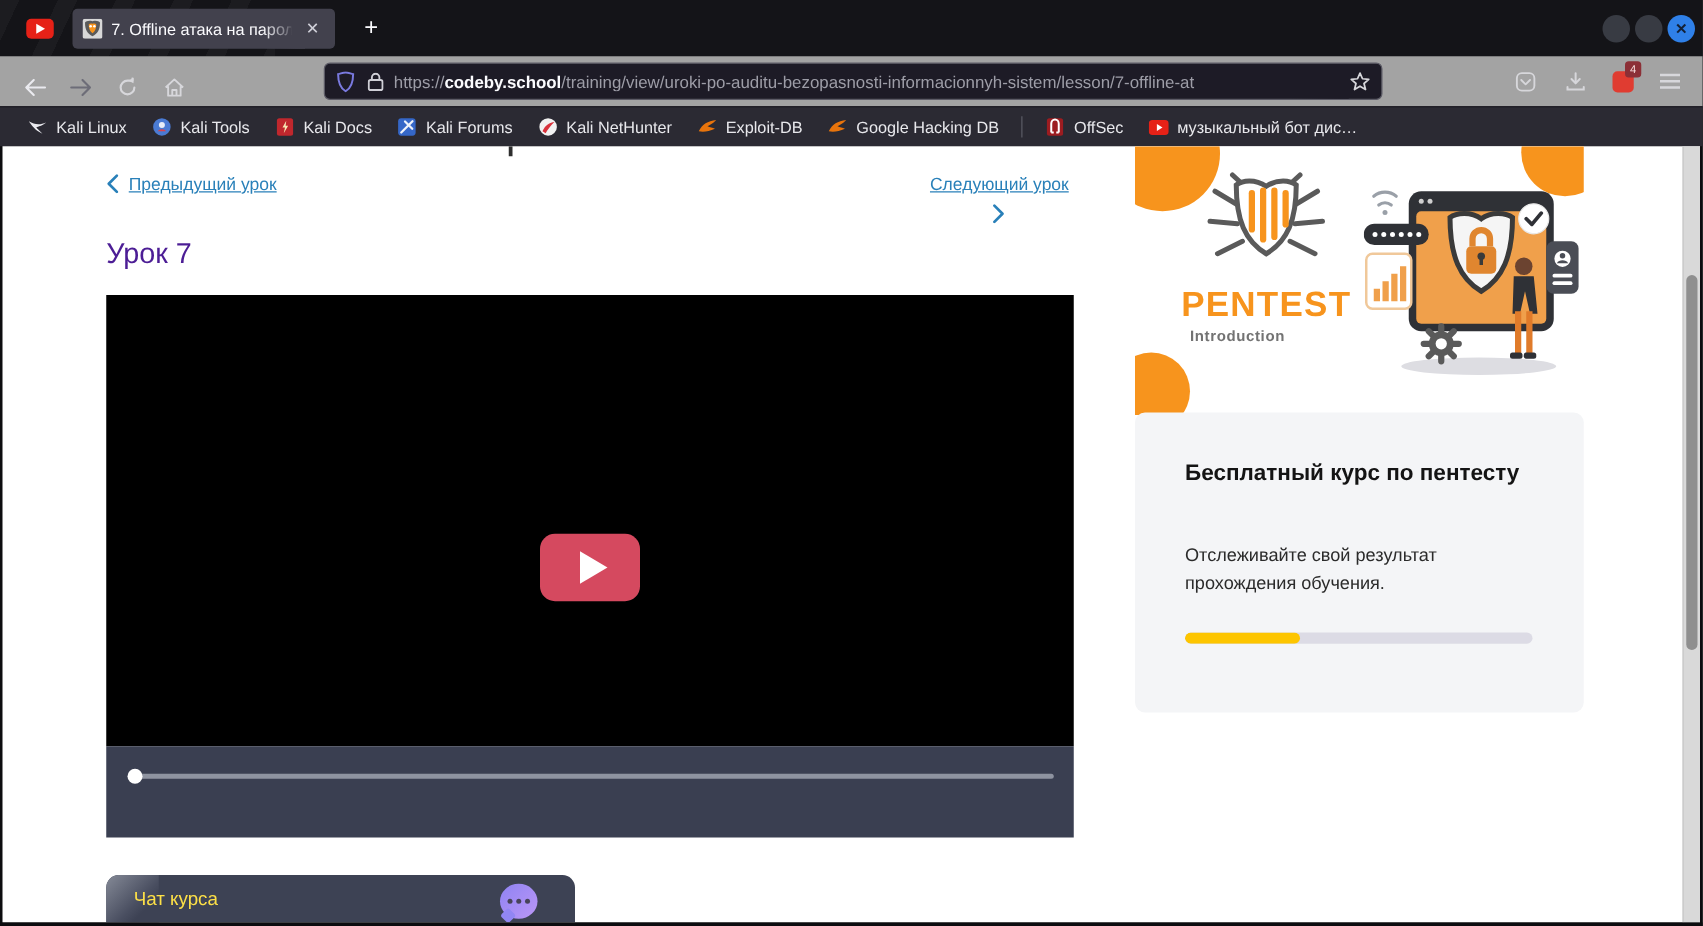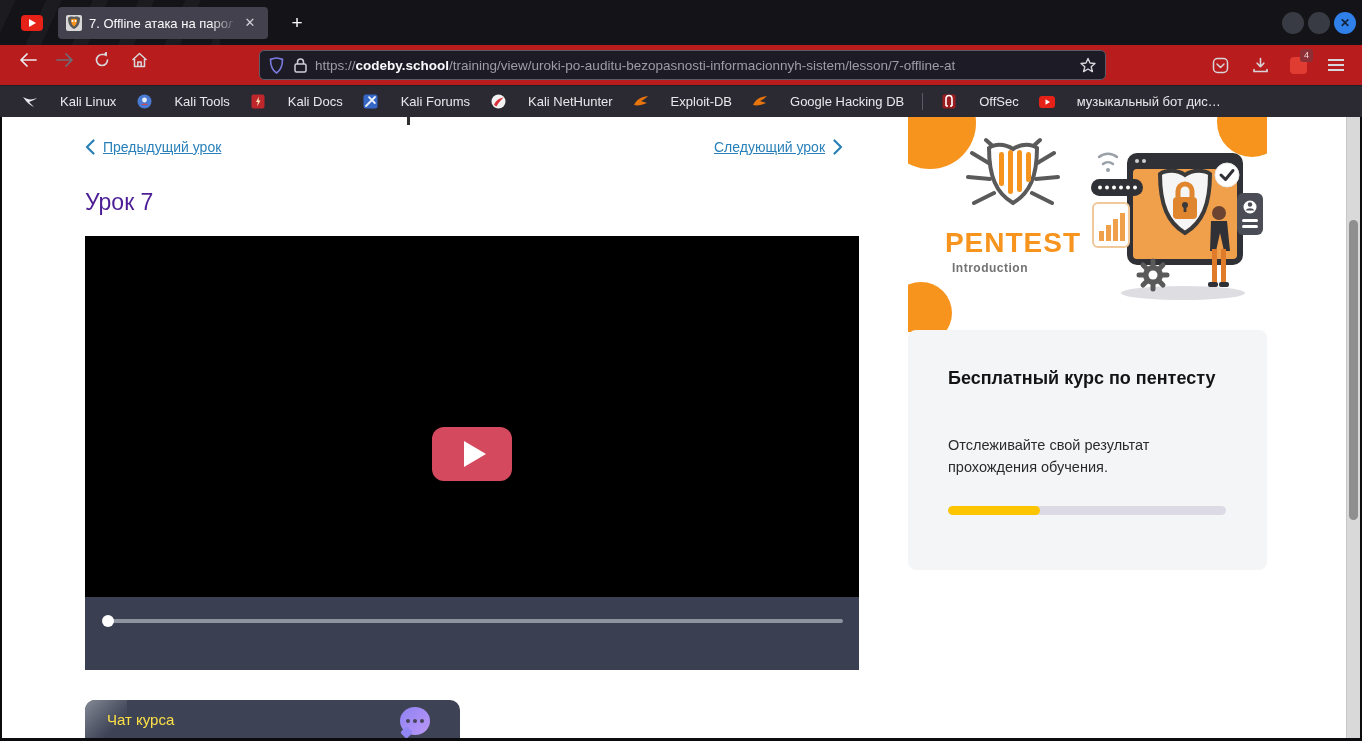--- a/index.html
+++ b/index.html
@@ -25,59 +25,59 @@
      border-radius:3px; z-index:2; }
   .favicon { width:16px; height:16px; flex:none; }
   .newtab-btn { position:absolute; left:284px; top:10px; width:26px; height:26px; color:#fbfbfe;
      font-size:19px; text-align:center; line-height:25px; border-radius:4px; }
   .winctl { position:absolute; top:12px; width:22px; height:22px; border-radius:50%; background:#383b43; }
   .winctl.min { left:1282px; } .winctl.max { left:1308px; }
   .winctl.close { left:1334px; background:#2f80e8; color:#132035; font-weight:bold; font-size:12px;
      text-align:center; line-height:22px; }
 
   
-  .navbar { position:absolute; left:0; top:45px; width:1362px; height:40px; background:#b91c1c;
-     display:flex; align-items:flex-start; }
+  .navbar { position:absolute; left:0; top:45px; width:1362px; height:40px; background:#a3a3a3;
+     display:flex; align-items:flex-end; }
   .nav-btn { width:32px; height:30px; display:flex; align-items:center; justify-content:center;
      border-radius:4px; flex:none; }
   .urlbar { position:absolute; left:259px; top:5px; width:847px; height:30px; background:#1d1b26;
      border:1px solid #5c5b66; border-radius:5px; display:flex; align-items:center; padding:0 9px; }
   .url-text { font-size:13.5px; color:#9d9da7; white-space:nowrap; overflow:hidden; flex:1;
      margin-left:8px; position:relative; }
   .url-text b { color:#fbfbfe; font-weight:bold; }
   .url-fade { position:absolute; right:26px; top:1px; width:46px; height:27px;
      background:linear-gradient(to right, rgba(29,27,38,0), #1d1b26 85%); }
   .nav-right { position:absolute; right:10px; top:5px; display:flex; gap:8px; align-items:center; }
   .ext-btn { position:relative; width:28px; height:28px; display:flex; align-items:center; justify-content:center; }
   .ext-square { width:17px; height:17px; background:#e03c31; border-radius:4px; }
   .ext-badge { position:absolute; top:-2px; right:-1px; min-width:13px; height:13px; background:#8c2f36;
      border-radius:3px; color:#f5d9d9; font-size:9px; line-height:13px; text-align:center; padding:0 2px; }
   .hamburger { width:16px; height:12px; border-top:2px solid #d7d7db; border-bottom:2px solid #d7d7db; position:relative; }
   .hamburger::after { content:""; position:absolute; left:0; top:3px; width:16px; height:2px; background:#d7d7db; }
 
   
   .bookmarks { position:absolute; left:0; top:85px; width:1362px; height:32px; background:#2b2a33;
      display:flex; align-items:center; padding-left:14px; gap:4px; border-top:1px solid #1f1e26; }
-  .bm { display:flex; align-items:center; gap:22px; padding:3px 8px; border-radius:3px; }
+  .bm { display:flex; align-items:center; gap:7px; padding:3px 8px; border-radius:3px; }
   .bm-label { color:#e8e8ec; font-size:13px; white-space:nowrap; }
   .bm-sep { width:1px; height:17px; background:#5a5a64; margin:0 6px; }
   .bm-ico { width:16px; height:16px; display:flex; align-items:center; justify-content:center; }
 
   
   .content { position:absolute; left:2px; top:117px; width:1358px; height:621px; background:#fff; overflow:hidden; }
   .frame-bottom { position:absolute; left:0; top:738px; width:1362px; height:3px; background:#0c0c0f; }
 
   .frag { position:absolute; left:405px; top:0; width:3px; height:8px; background:#2e2e2e; }
 
   .main { position:absolute; left:83px; top:0; width:774px; height:621px; }
   .lesson-nav { position:absolute; left:0; top:22px; width:774px; height:20px; }
   .lnk { font-size:14px; color:#2980b9; text-decoration:underline; display:inline-flex; align-items:center; gap:8px; }
   .lnk svg { flex:none; }
   .lnk.prev { position:absolute; left:0; }
-  .lnk.next { position:absolute; right:16px; }
+  .lnk.next { position:absolute; right:4px;flex-direction:column; }
   .page-h1 { position:absolute; left:0; top:72px; font-size:23px; font-weight:500; color:#4c1d95; }
 
   .player { position:absolute; left:0; top:119px; width:774px; height:434px; }
   .screen { position:absolute; inset:0 0 73px 0; background:#000; }
   .bigplay { position:absolute; left:347px; top:191px; width:80px; height:54px; background:#d5495f;
      border-radius:12px; display:flex; align-items:center; justify-content:center; }
   .bigplay::after { content:""; border-left:22px solid #fff; border-top:13px solid transparent;
      border-bottom:13px solid transparent; margin-left:5px; }
   .ctrlbar { position:absolute; left:0; bottom:0; width:774px; height:73px; background:#3a3f51; }
   .seek { position:absolute; left:18px; top:22px; width:740px; height:4px; background:#8e93a0; border-radius:2px; }

